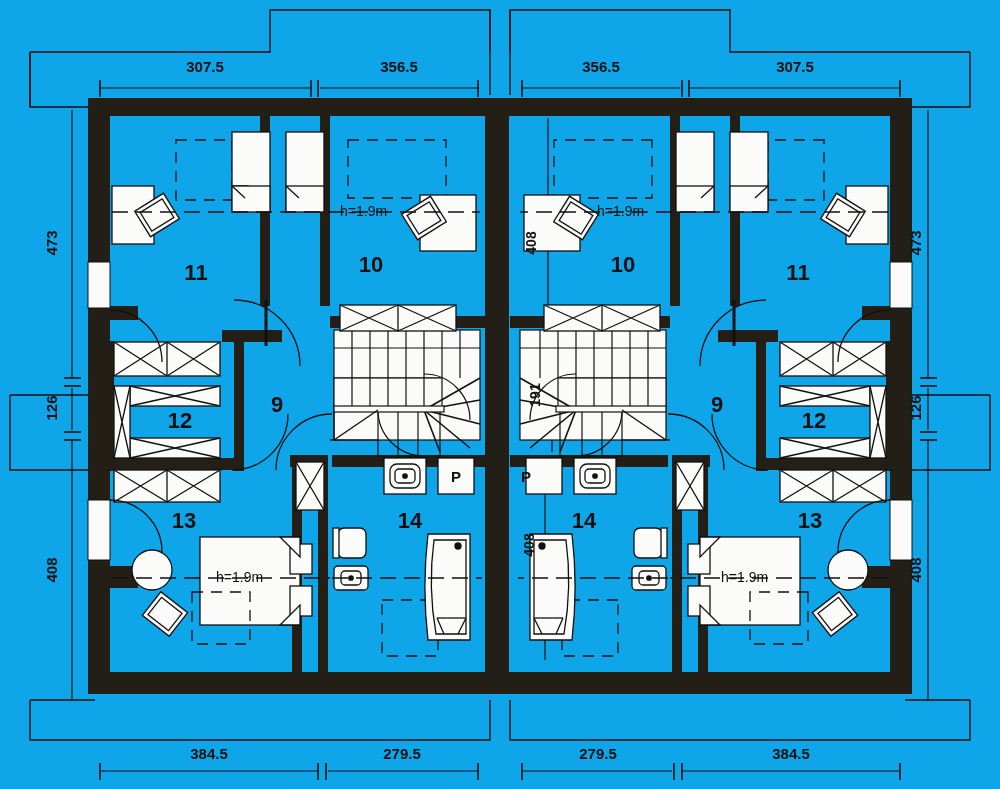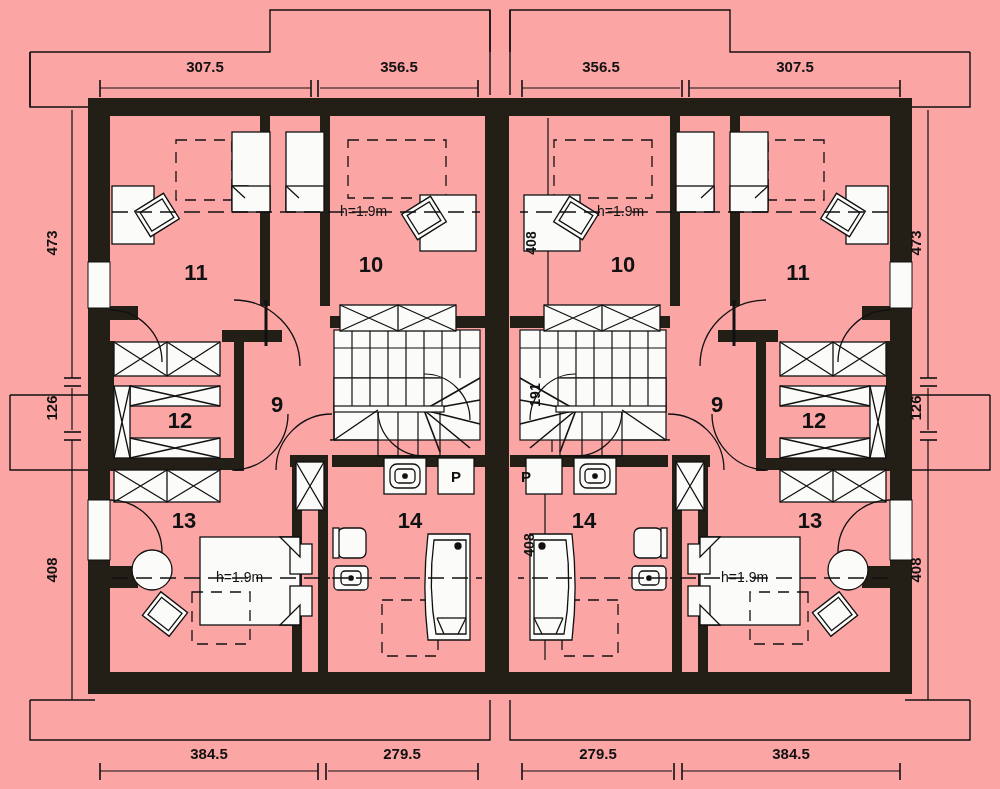--- a/index.html
+++ b/index.html
@@ -1,18 +1,18 @@
 <!DOCTYPE html>
 <html><head>
 <meta charset="utf-8">
 <title>Floor Plan</title>
 <style>
   html,body{margin:0;padding:0;background:#fbfbf9;}
   body{font-family:"Liberation Sans",sans-serif;}
-  #plan{position:relative;width:1000px;height:789px;background:#fca5a5;overflow:hidden;}
+  #plan{position:relative;width:1000px;height:789px;background:#0ea5e9;overflow:hidden;}
   #plan svg{position:absolute;left:0;top:0;}
   .dimtxt{font-family:"Liberation Sans",sans-serif;font-weight:bold;font-size:15px;fill:#111;}
   .dimtxt-sm{font-family:"Liberation Sans",sans-serif;font-weight:bold;font-size:14px;fill:#111;}
   .roomnum{font-family:"Liberation Sans",sans-serif;font-weight:bold;font-size:22px;fill:#111;}
   .htxt{font-family:"Liberation Sans",sans-serif;font-size:14px;fill:#111;}
   .ptxt{font-family:"Liberation Sans",sans-serif;font-weight:bold;font-size:15px;fill:#111;}
 </style>
 </head>
 <body>
 

